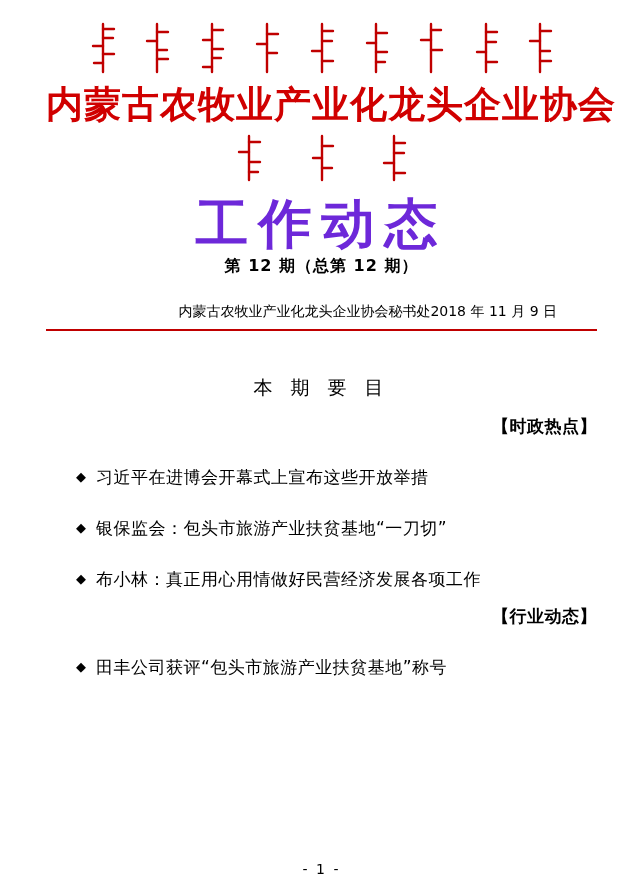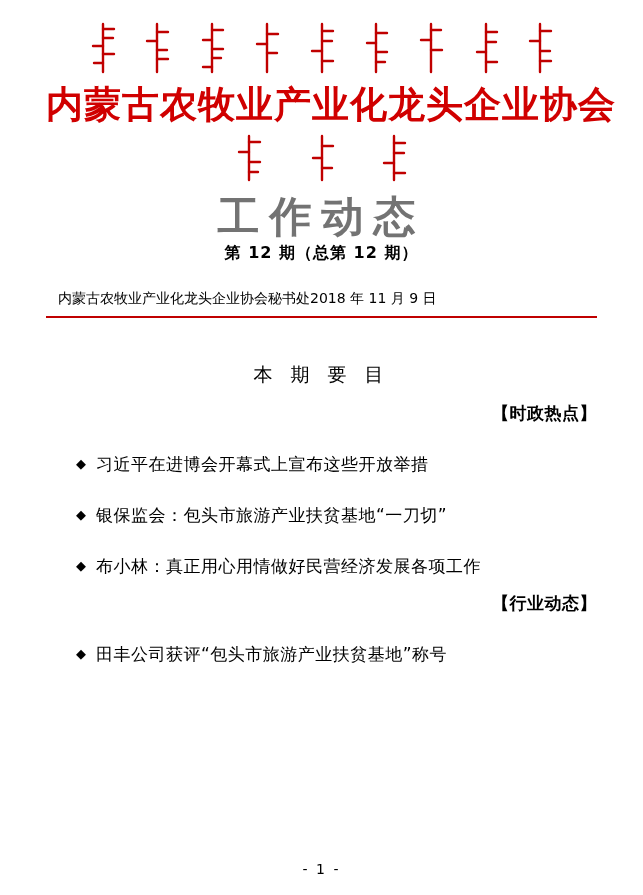--- a/index.html
+++ b/index.html
@@ -53,39 +53,39 @@
     font-family: "DejaVu Sans", sans-serif;
     font-weight: bold;
     font-size: 37px;
     letter-spacing: 1px;
     line-height: 1.25;
     margin-top: 8px;
     white-space: nowrap;
   }
   .title-sub {
     text-align: center;
-    color: #737373;
+    color: #6d28d9;
     font-family: "DejaVu Sans", sans-serif;
     font-weight: bold;
-    font-size: 42px;
+    font-size: 53px;
     letter-spacing: 10px;
     line-height: 1.2;
     margin-top: 10px;
   }
   .issue-line {
     text-align: center;
     font-family: "DejaVu Sans", sans-serif;
     font-weight: bold;
     font-size: 16px;
     letter-spacing: 1px;
     margin-top: 0;
   }
   .meta-row {
     display: flex;
-    justify-content: flex-start;
+    justify-content: flex-end;
     align-items: flex-end;
     font-size: 14px;
     font-family: "DejaVu Sans", sans-serif;
     margin-top: 26px;
     padding: 0 10px 0 12px;
   }
   .meta-right {
     padding-right: 30px;
   }
   .rule {

